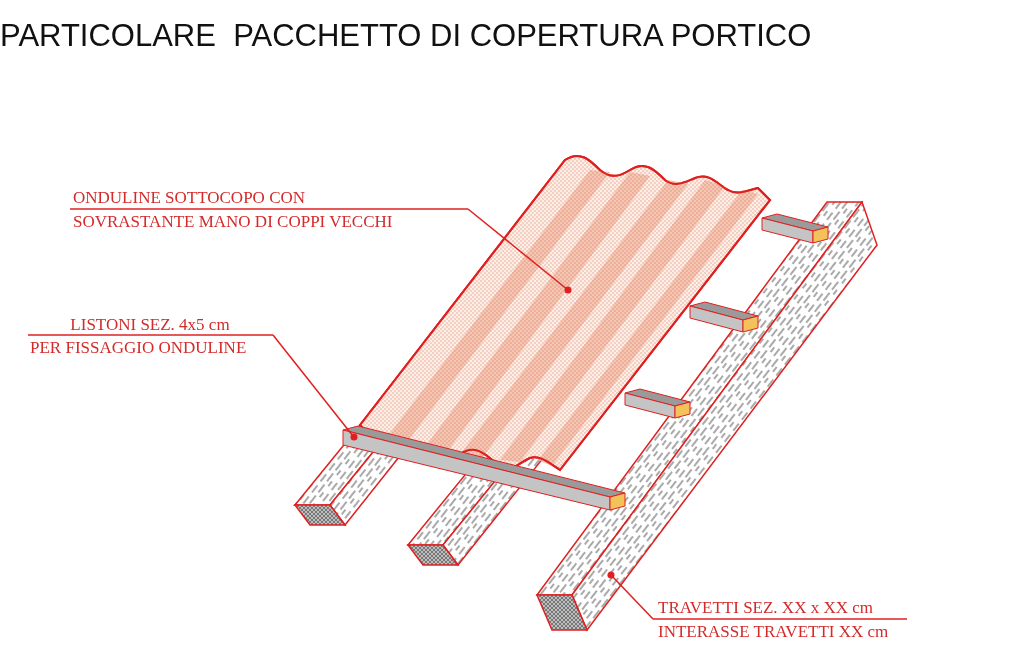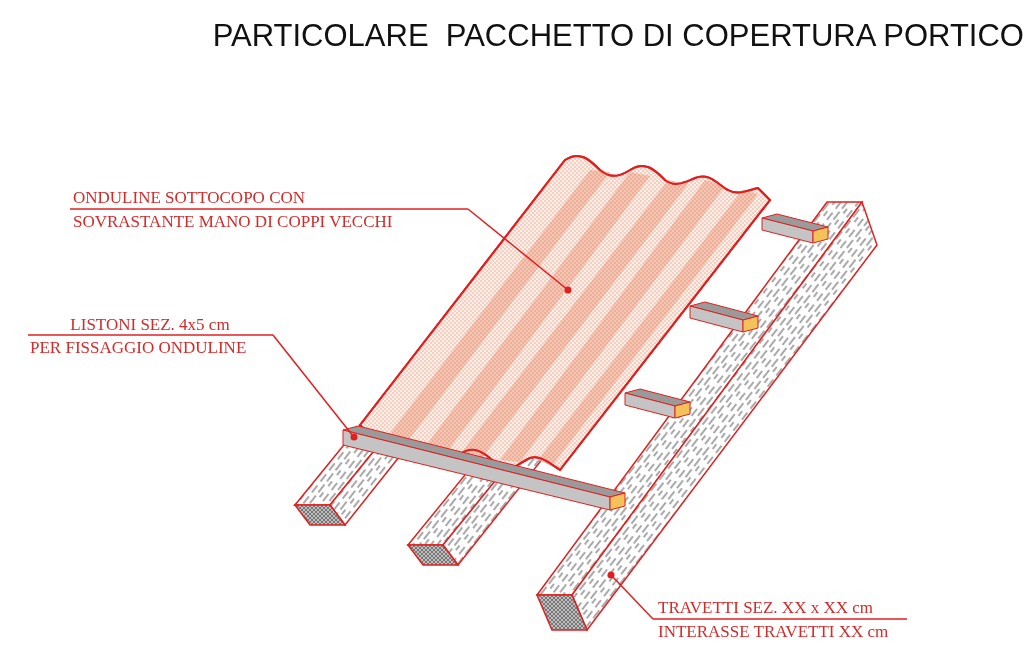--- a/index.html
+++ b/index.html
@@ -1,18 +1,18 @@
 <!DOCTYPE html>
 <html><head>
 <meta charset="utf-8">
 <style>
   html, body { margin:0; padding:0; background:#ffffff; }
   body { width:1024px; height:661px; position:relative; overflow:hidden; font-family:"Liberation Sans", sans-serif; }
   .title {
-    position:absolute; left:0; top:18px; width:1024px; text-align:right;
+    position:absolute; left:0; top:18px; width:1024px; text-align:left;
     font-family:"Liberation Sans", sans-serif; font-size:31px; color:#111; letter-spacing:0px;
     white-space:pre;
   }
   svg.drawing { position:absolute; left:0; top:0; }
   .lbl { font-family:"Liberation Serif", serif; font-size:17px; fill:#d32a2a; }
 </style>
 </head>
 <body>
 
 <div class="title">PARTICOLARE  PACCHETTO DI COPERTURA PORTICO</div>

